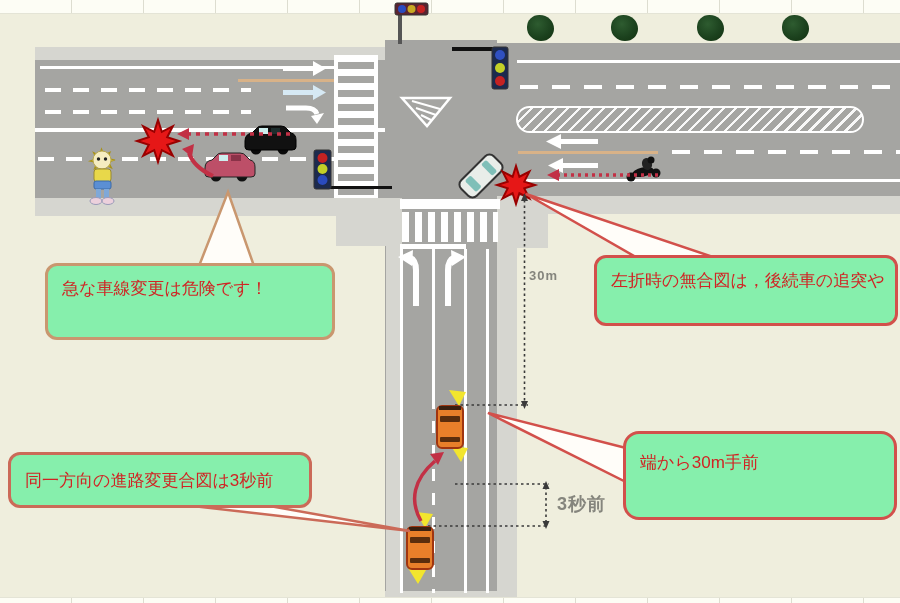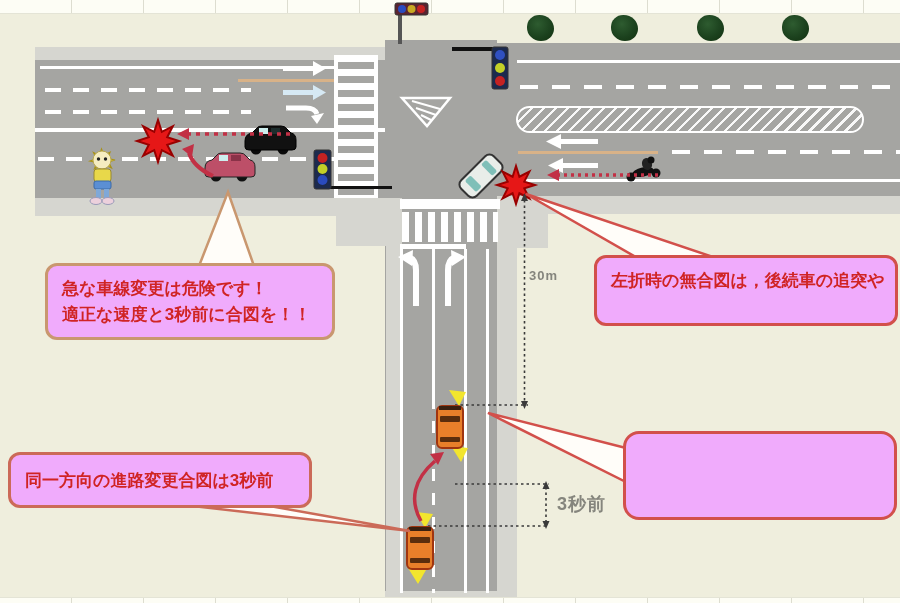--- a/index.html
+++ b/index.html
@@ -33,22 +33,22 @@
   .hatch-island{
     border:2px solid #fff;border-radius:14px;
     background:repeating-linear-gradient(135deg,rgba(255,255,255,.92) 0 2.5px,transparent 2.5px 8.5px);
   }
   .tree{
     width:27px;height:26px;border-radius:46% 54% 48% 52%;
     background:radial-gradient(circle at 40% 35%,#2e5c30 0%,#1c421e 55%,#12300f 100%);
   }
   
   .bubble{
-    background:#f0abfc;border-radius:12px;color:#d02424;
-    font-weight:bold;font-size:17px;line-height:1.55;
+    background:#86efac;border-radius:12px;color:#d02424;
+    font-weight:normal;font-size:17px;line-height:1.55;
     padding:10px 14px;box-sizing:border-box;z-index:10;
   }
   .bubble .ln{display:block;white-space:nowrap;}
   .b-tan{border:3px solid #c9976f;}
   .b-red{border:3px solid #d2504b;}
   .b-salmon{border:3px solid #cb6a58;}
   .measure-label{
     color:#85857d;font-weight:bold;z-index:4;letter-spacing:1px;white-space:nowrap;
   }
   svg.overlay{position:absolute;left:0;top:0;z-index:5;pointer-events:none;}
@@ -274,27 +274,27 @@
     </g>
 
     <polygon points="228,192 254,266 199,266" fill="#fffdf9" stroke="#c9976f" stroke-width="2.5"></polygon>
     <polygon points="526,194 716,258 641,260" fill="#fffdf9" stroke="#d2504b" stroke-width="2.5"></polygon>
     <polygon points="410,531 184,505 264,505" fill="#fffdf9" stroke="#cb6a58" stroke-width="2.5"></polygon>
     <polygon points="488,413 626,448 626,482" fill="#fffdf9" stroke="#d2504b" stroke-width="2.5"></polygon>
   </svg>
 
   <div class="abs bubble b-tan" style="left:45px;top:263px;width:290px;height:77px;">
     <span class="ln">急な車線変更は危険です！</span>
-    <span class="ln">適正な速度と3秒前に合図を！！</span>
   </div>
 
   <div class="abs bubble b-red" style="left:594px;top:255px;width:304px;height:71px;">
     <span class="ln">左折時の無合図は，後続車の追突や</span>
   </div>
 
   <div class="abs bubble b-salmon" style="left:8px;top:452px;width:304px;height:56px;padding-top:13px;">
     <span class="ln">同一方向の進路変更合図は3秒前</span>
   </div>
 
   <div class="abs bubble b-red" style="left:623px;top:431px;width:274px;height:89px;border-radius:16px;padding-top:16px;">
+    <span class="ln">端から30m手前</span>
   </div>
 
 </div>
 
 </body></html>

